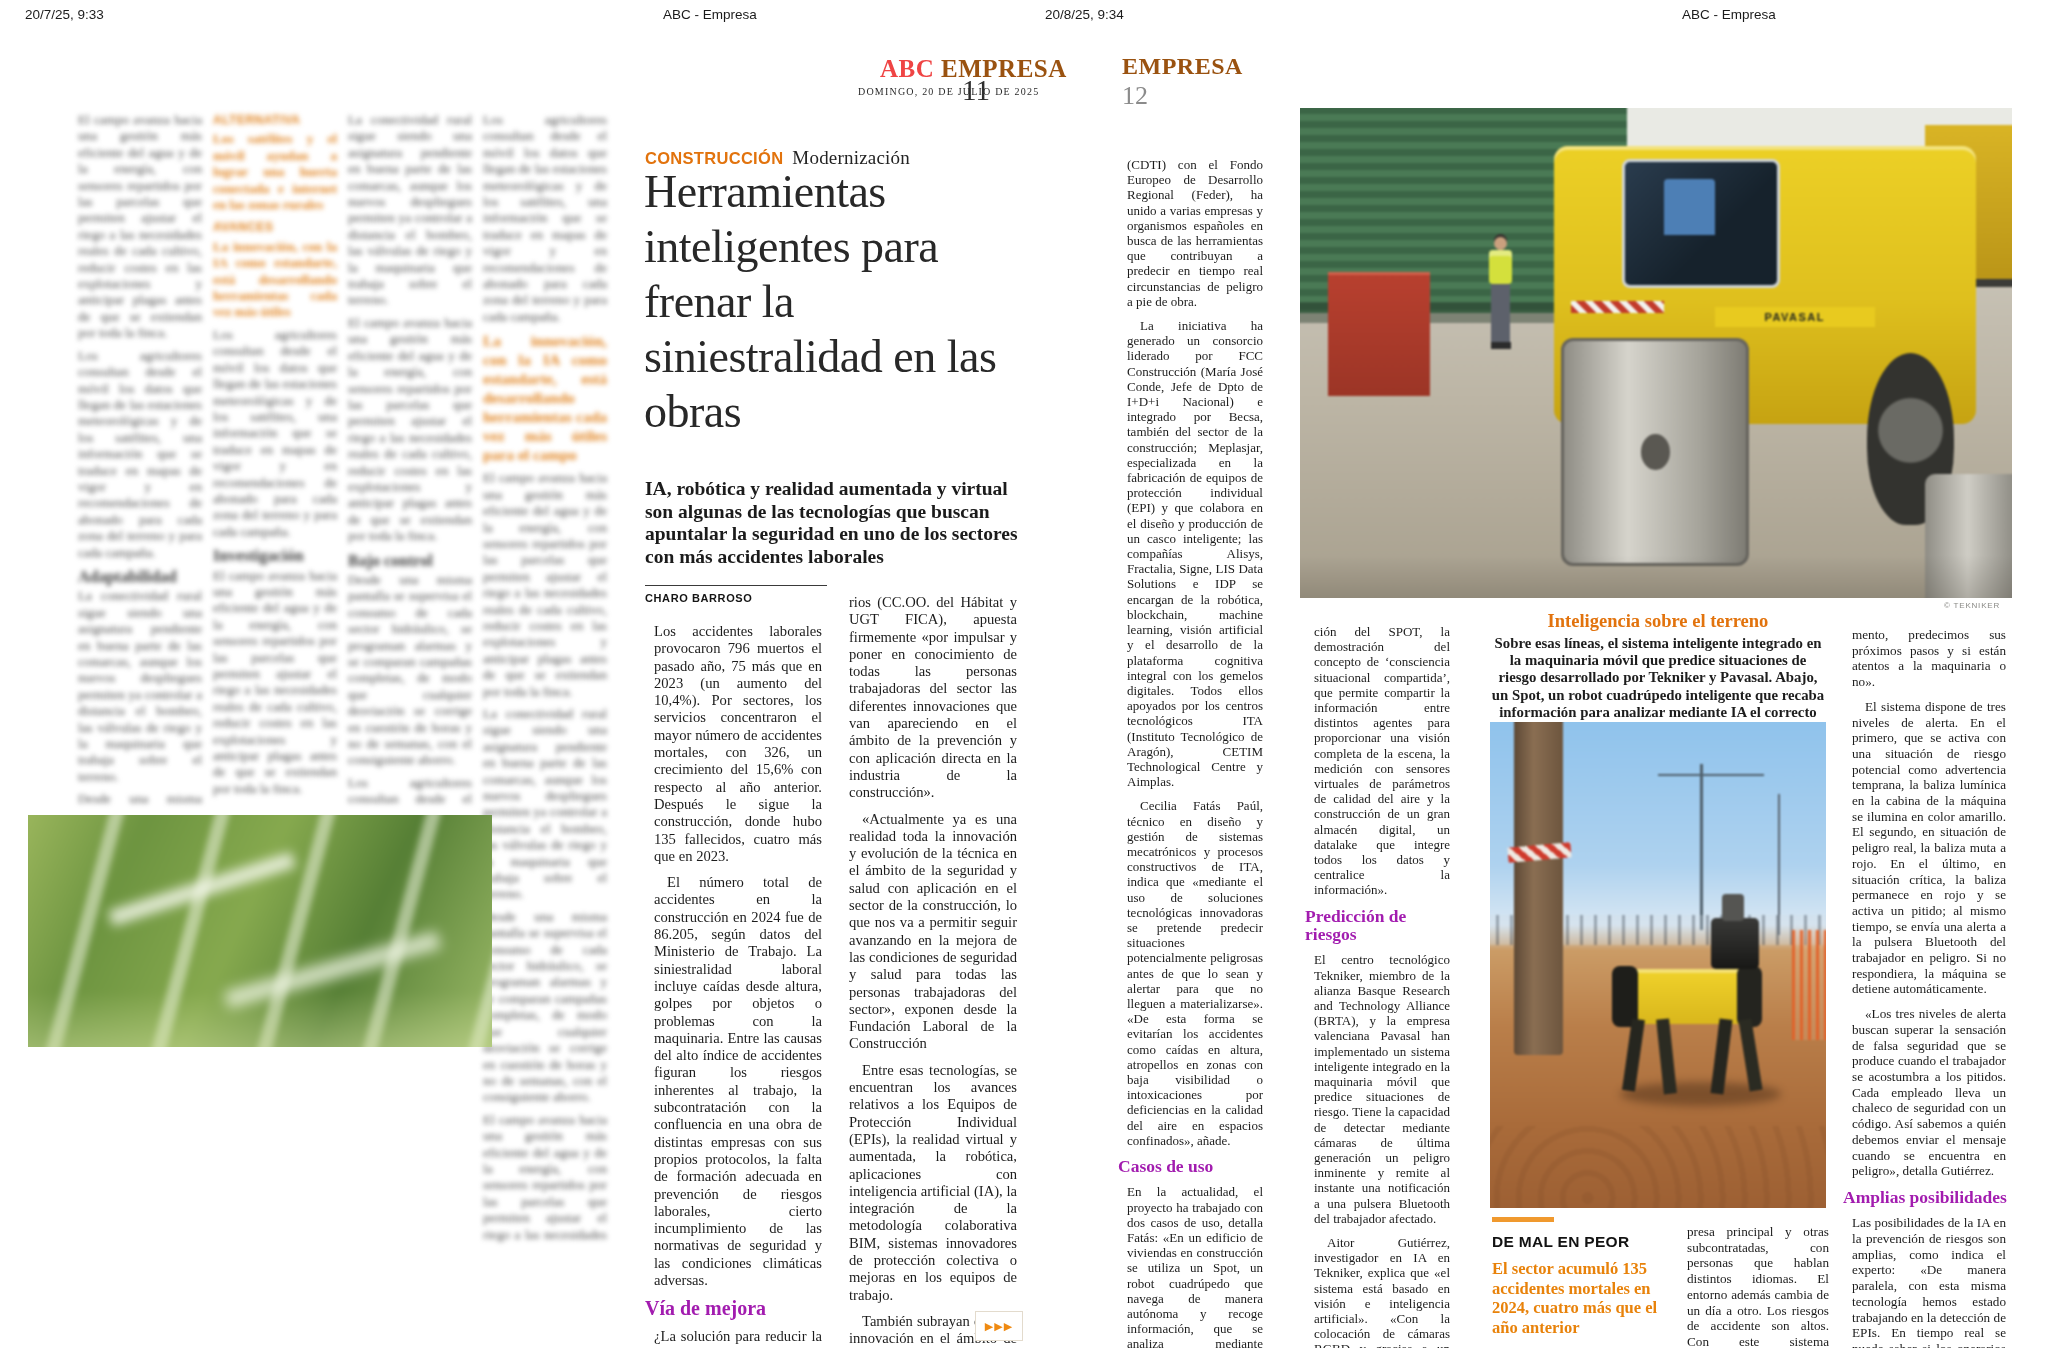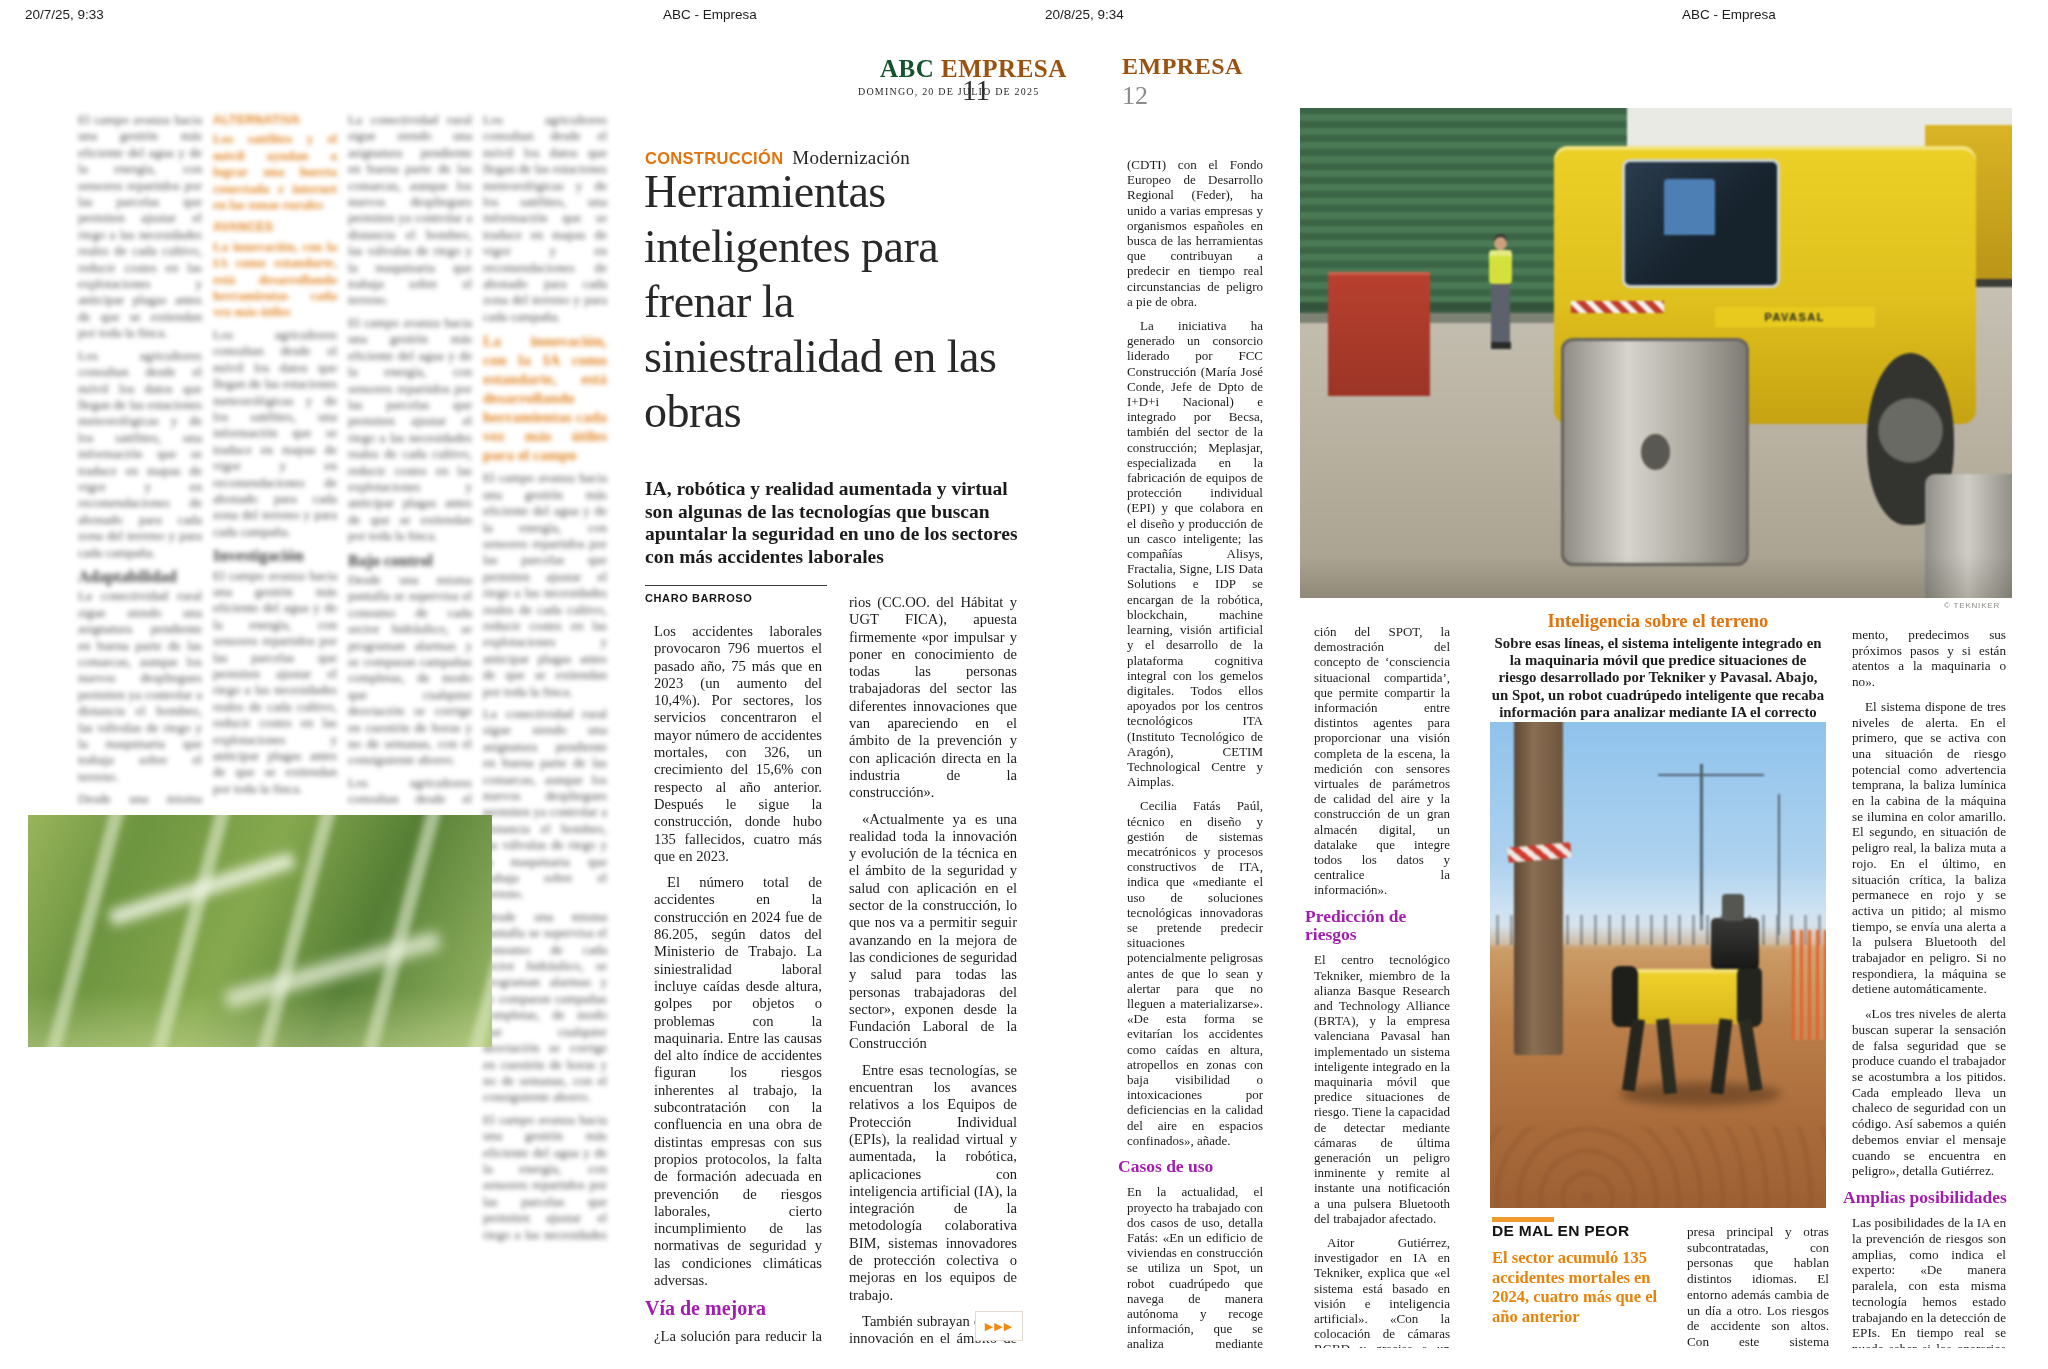--- a/index.html
+++ b/index.html
@@ -1,21 +1,21 @@
 <!DOCTYPE html>
 <html lang="es"><head>
 <meta charset="utf-8">
 <style>
   html,body{margin:0;padding:0;width:2048px;height:1369px;background:#ffffff;
     font-family:"Liberation Serif",serif;position:relative;overflow:hidden;color:#1c1c1c;}
   .abs{position:absolute;}
   .hdr{font-family:"Liberation Sans",sans-serif;font-size:13.5px;color:#1b1b1b;}
   
   .brand{font-weight:bold;font-size:25px;letter-spacing:.5px;}
-  .brand .abc{color:#14532d;}
+  .brand .abc{color:#ef4444;}
   .brand .emp{color:#9a5210;}
   .mastdate{font-size:10px;letter-spacing:1.2px;color:#2b2b2b;}
   .pagenum{font-size:29px;color:#2e2e2e;}
   
   .kicker{font-family:"Liberation Sans",sans-serif;font-weight:bold;font-size:16.5px;color:#e2730d;letter-spacing:.3px;}
   .kicker-sub{font-family:"Liberation Serif",serif;font-weight:normal;font-size:19px;color:#232323;margin-left:9px;letter-spacing:.2px;}
   .headline{font-size:46px;line-height:55px;color:#282828;letter-spacing:-.5px;}
   .standfirst{font-size:19.5px;line-height:22.5px;font-weight:bold;color:#1b1b1b;text-align:left;}
   .bylinebar{width:182px;height:1px;background:#3a3a3a;}
   .byline{font-family:"Liberation Sans",sans-serif;font-weight:bold;font-size:11px;letter-spacing:.6px;color:#141414;}
@@ -28,21 +28,21 @@
   h3.sec{font-family:"Liberation Serif",serif;font-weight:bold;color:#a21caf;margin:9px 0 3px;line-height:1.05;}
   .sec11{font-size:20px;}
   .sec12{font-size:17.5px;}
   .morebox{border:1px solid #e3dbcd;background:#fff;width:46px;height:28px;display:flex;align-items:center;justify-content:center;}
   .morebox span{color:#ef8a12;font-size:11px;letter-spacing:1px;font-family:"Liberation Sans",sans-serif;}
   
   .cap-h{font-size:18.5px;font-weight:bold;color:#e2730d;text-align:center;}
   .cap-t{font-size:14.8px;line-height:17.2px;font-weight:bold;color:#1d1d1d;text-align:center;margin-top:3px;}
   .credit{font-family:"Liberation Sans",sans-serif;font-size:8px;letter-spacing:.8px;color:#8a8a86;}
   .side-rule{width:62px;height:5px;background:#f0992e;}
-  .side-h{font-family:"Liberation Sans",sans-serif;font-weight:bold;font-size:15.5px;letter-spacing:.3px;color:#121212;}
+  .side-h{font-family:"Liberation Sans",sans-serif;font-weight:bold;font-size:15.5px;letter-spacing:.3px;color:#121212;margin-top:11px;}
   .side-t{font-size:16.5px;line-height:19.5px;font-weight:bold;color:#e8820a;margin-top:8px;}
   
   .blurcol{position:absolute;filter:blur(2.7px);color:#4f4f4f;font-size:13.2px;line-height:16.4px;overflow:hidden;hyphens:auto;}
   .blurcol p{margin:0 0 6px;text-align:justify;}
   .blurcol .olabel{font-family:"Liberation Sans",sans-serif;font-weight:bold;font-size:12px;color:#e0821e;letter-spacing:.5px;margin:0 0 3px;}
   .blurcol .otext{color:#e0821e;font-weight:bold;}
   .blurcol .pull{color:#e0821e;font-weight:bold;font-size:15.5px;line-height:19px;}
   .blurcol h4{font-size:16px;margin:8px 0 3px;color:#3d3d3d;}
   
   .photo{position:absolute;overflow:hidden;}

